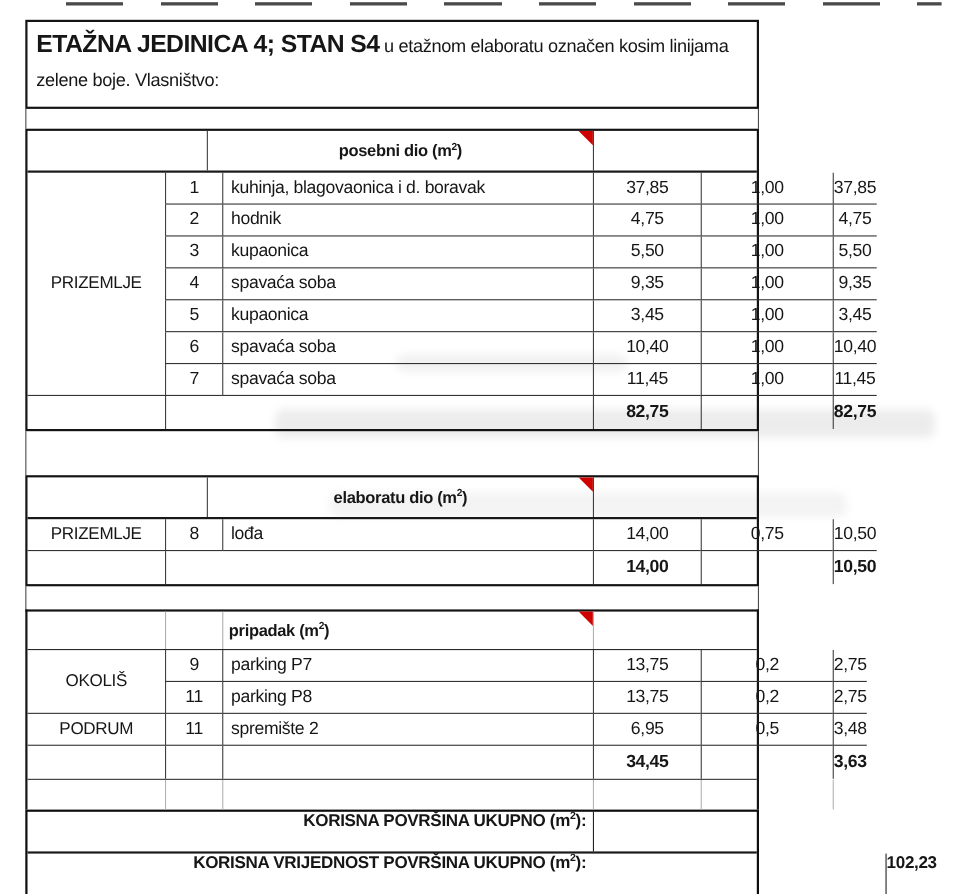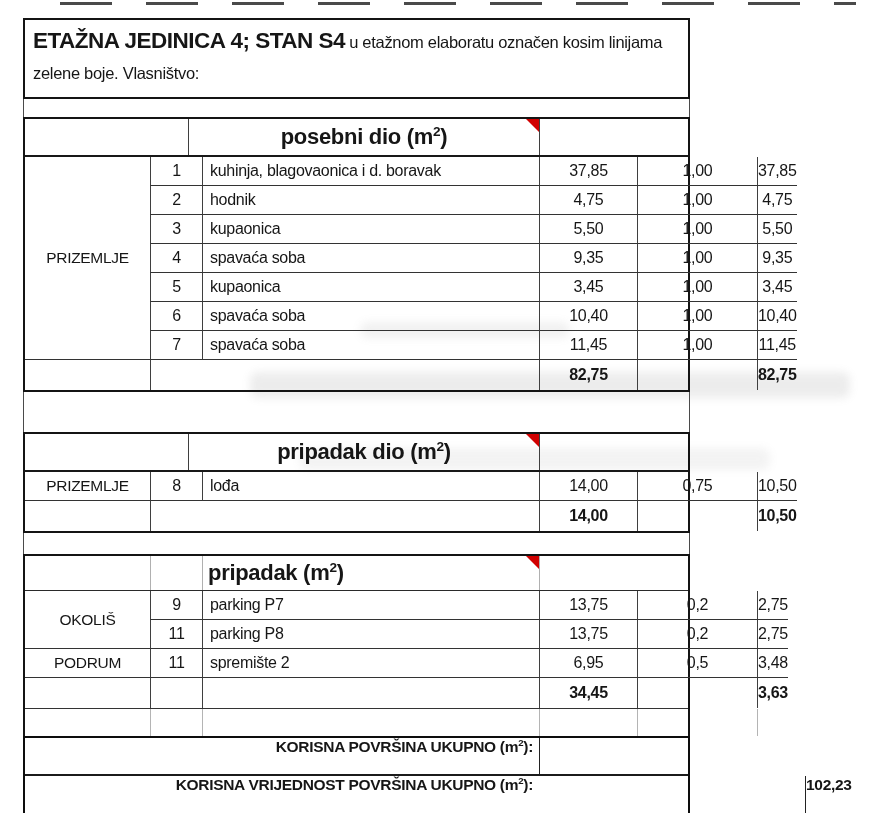--- a/index.html
+++ b/index.html
@@ -25,21 +25,21 @@
   .sep-a{height:18px;}
   .sep-b{height:40px;}
   .sep-c{height:21px;}
 
   .section{border:2.2px solid #141414;border-top-width:2.6px;border-bottom-width:2.6px;}
   .section.no-bottom{border-bottom:none;}
 
   .hrow{display:grid;grid-template-columns:163px 351px 1fr;height:36px;border-bottom:2.2px solid #181818;}
   .hrow-p{display:grid;grid-template-columns:125px 52px 337px 1fr;height:34px;border-bottom:1.8px solid #2a2a2a;}
   .hcell{position:relative;display:flex;align-items:center;justify-content:center;
-    font-weight:bold;font-size:22px;border-left:1.1px solid #3f3f3f;}
+    font-weight:bold;font-size:15px;border-left:1.1px solid #3f3f3f;}
   .hcell.first{border-left:none;}
   .hcell.left{justify-content:flex-start;padding-left:5px;}
   .hrow-p .hcell{border-left-color:#b0b0b0;}
   .tri{position:absolute;top:0;right:0;width:0;height:0;
     border-top:13px solid #d10000;border-left:13px solid transparent;}
 
   .body-grid{display:grid;grid-template-columns:125px 52px 337px 98px 120px 1fr;grid-auto-rows:29px;}
   .c{display:flex;align-items:center;justify-content:center;font-size:16px;
      border-left:1.1px solid #3f3f3f;border-bottom:1.3px solid #333333;box-sizing:border-box;}
   .c.floor{border-left:none;font-size:15.5px;}
@@ -141,21 +141,21 @@
       <div class="c bold">82,75</div>
     </div>
   </div>
 
   <div class="sep sep-b"></div>
 
   <div class="section">
     <div class="hrow">
       <div class="hcell first"></div>
       <div class="hcell">
-        <span><span>pripadak dio (m</span><sup>2</sup><span>)</span></span>
+        <span><span>elaboratu dio (m</span><sup>2</sup><span>)</span></span>
         <span class="tri"></span>
       </div>
       <div class="hcell"></div>
     </div>
     <div class="body-grid">
       <div class="c floor">PRIZEMLJE</div>
       <div class="c">8</div>
       <div class="c desc">lođa</div>
       <div class="c">14,00</div>
       <div class="c">0,75</div>

